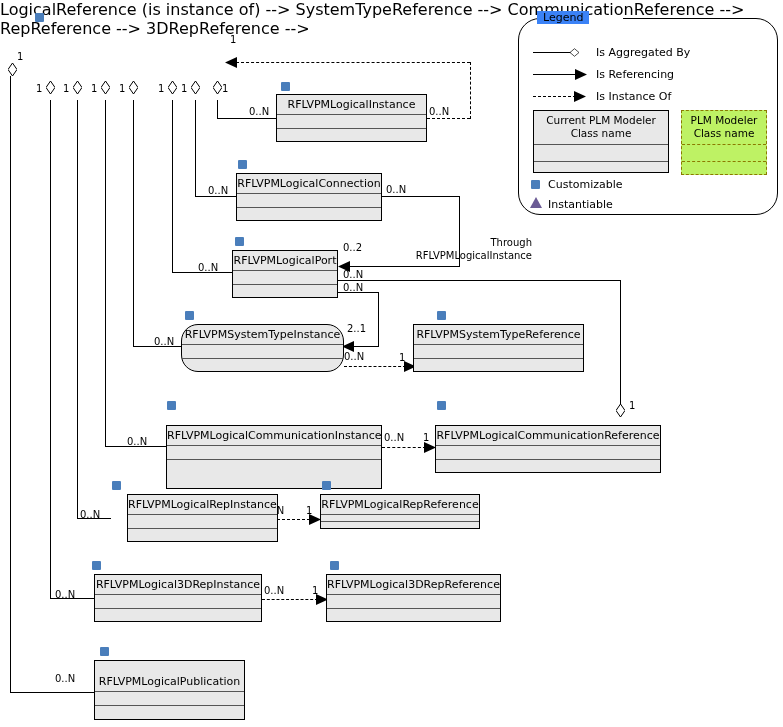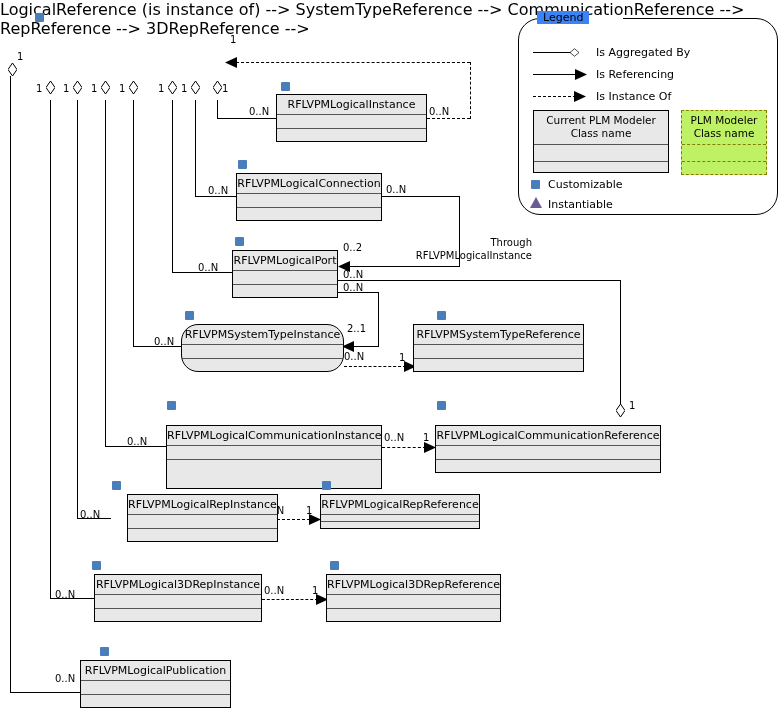--- a/index.html
+++ b/index.html
@@ -383,21 +383,21 @@
   
   <div class="cust" style="left:330px;top:561px;"></div>
   <div class="uml" style="left:326px;top:574px;width:175px;height:48px;">
     <div class="hdr">RFLVPMLogical3DRepReference</div>
     <div class="cmp"></div>
     <div class="cmp last"></div>
   </div>
 
   
   <div class="cust" style="left:100px;top:647px;"></div>
-  <div class="uml" style="left:80px;top:660px;width:151px;height:48px;justify-content:flex-end;">
+  <div class="uml" style="left:94px;top:660px;width:151px;height:60px;justify-content:flex-end;">
     <div class="hdr">RFLVPMLogicalPublication</div>
     <div class="cmp"></div>
     <div class="cmp last"></div>
   </div>
 
   
   <div id="legend"></div>
   <div id="legend-title-gap"></div>
   <div id="legend-title">Legend</div>
 

